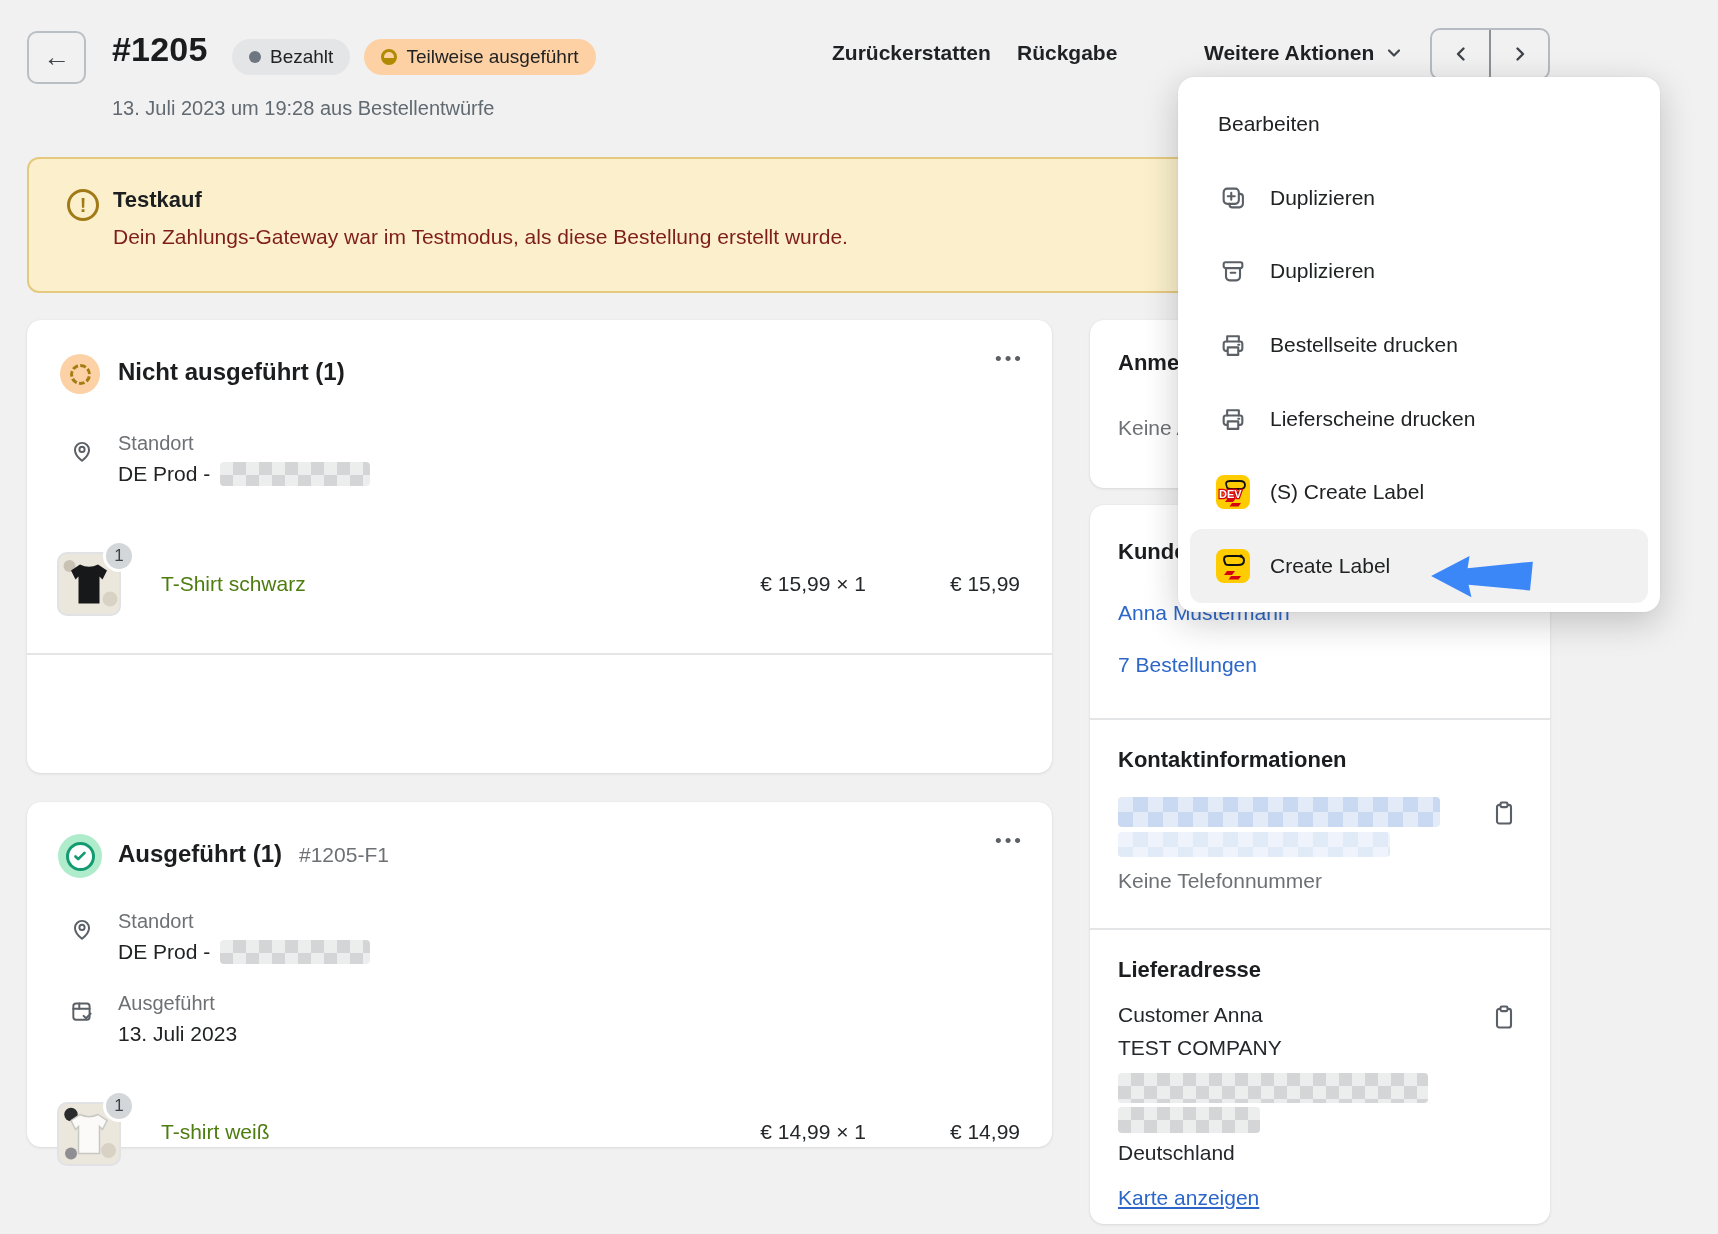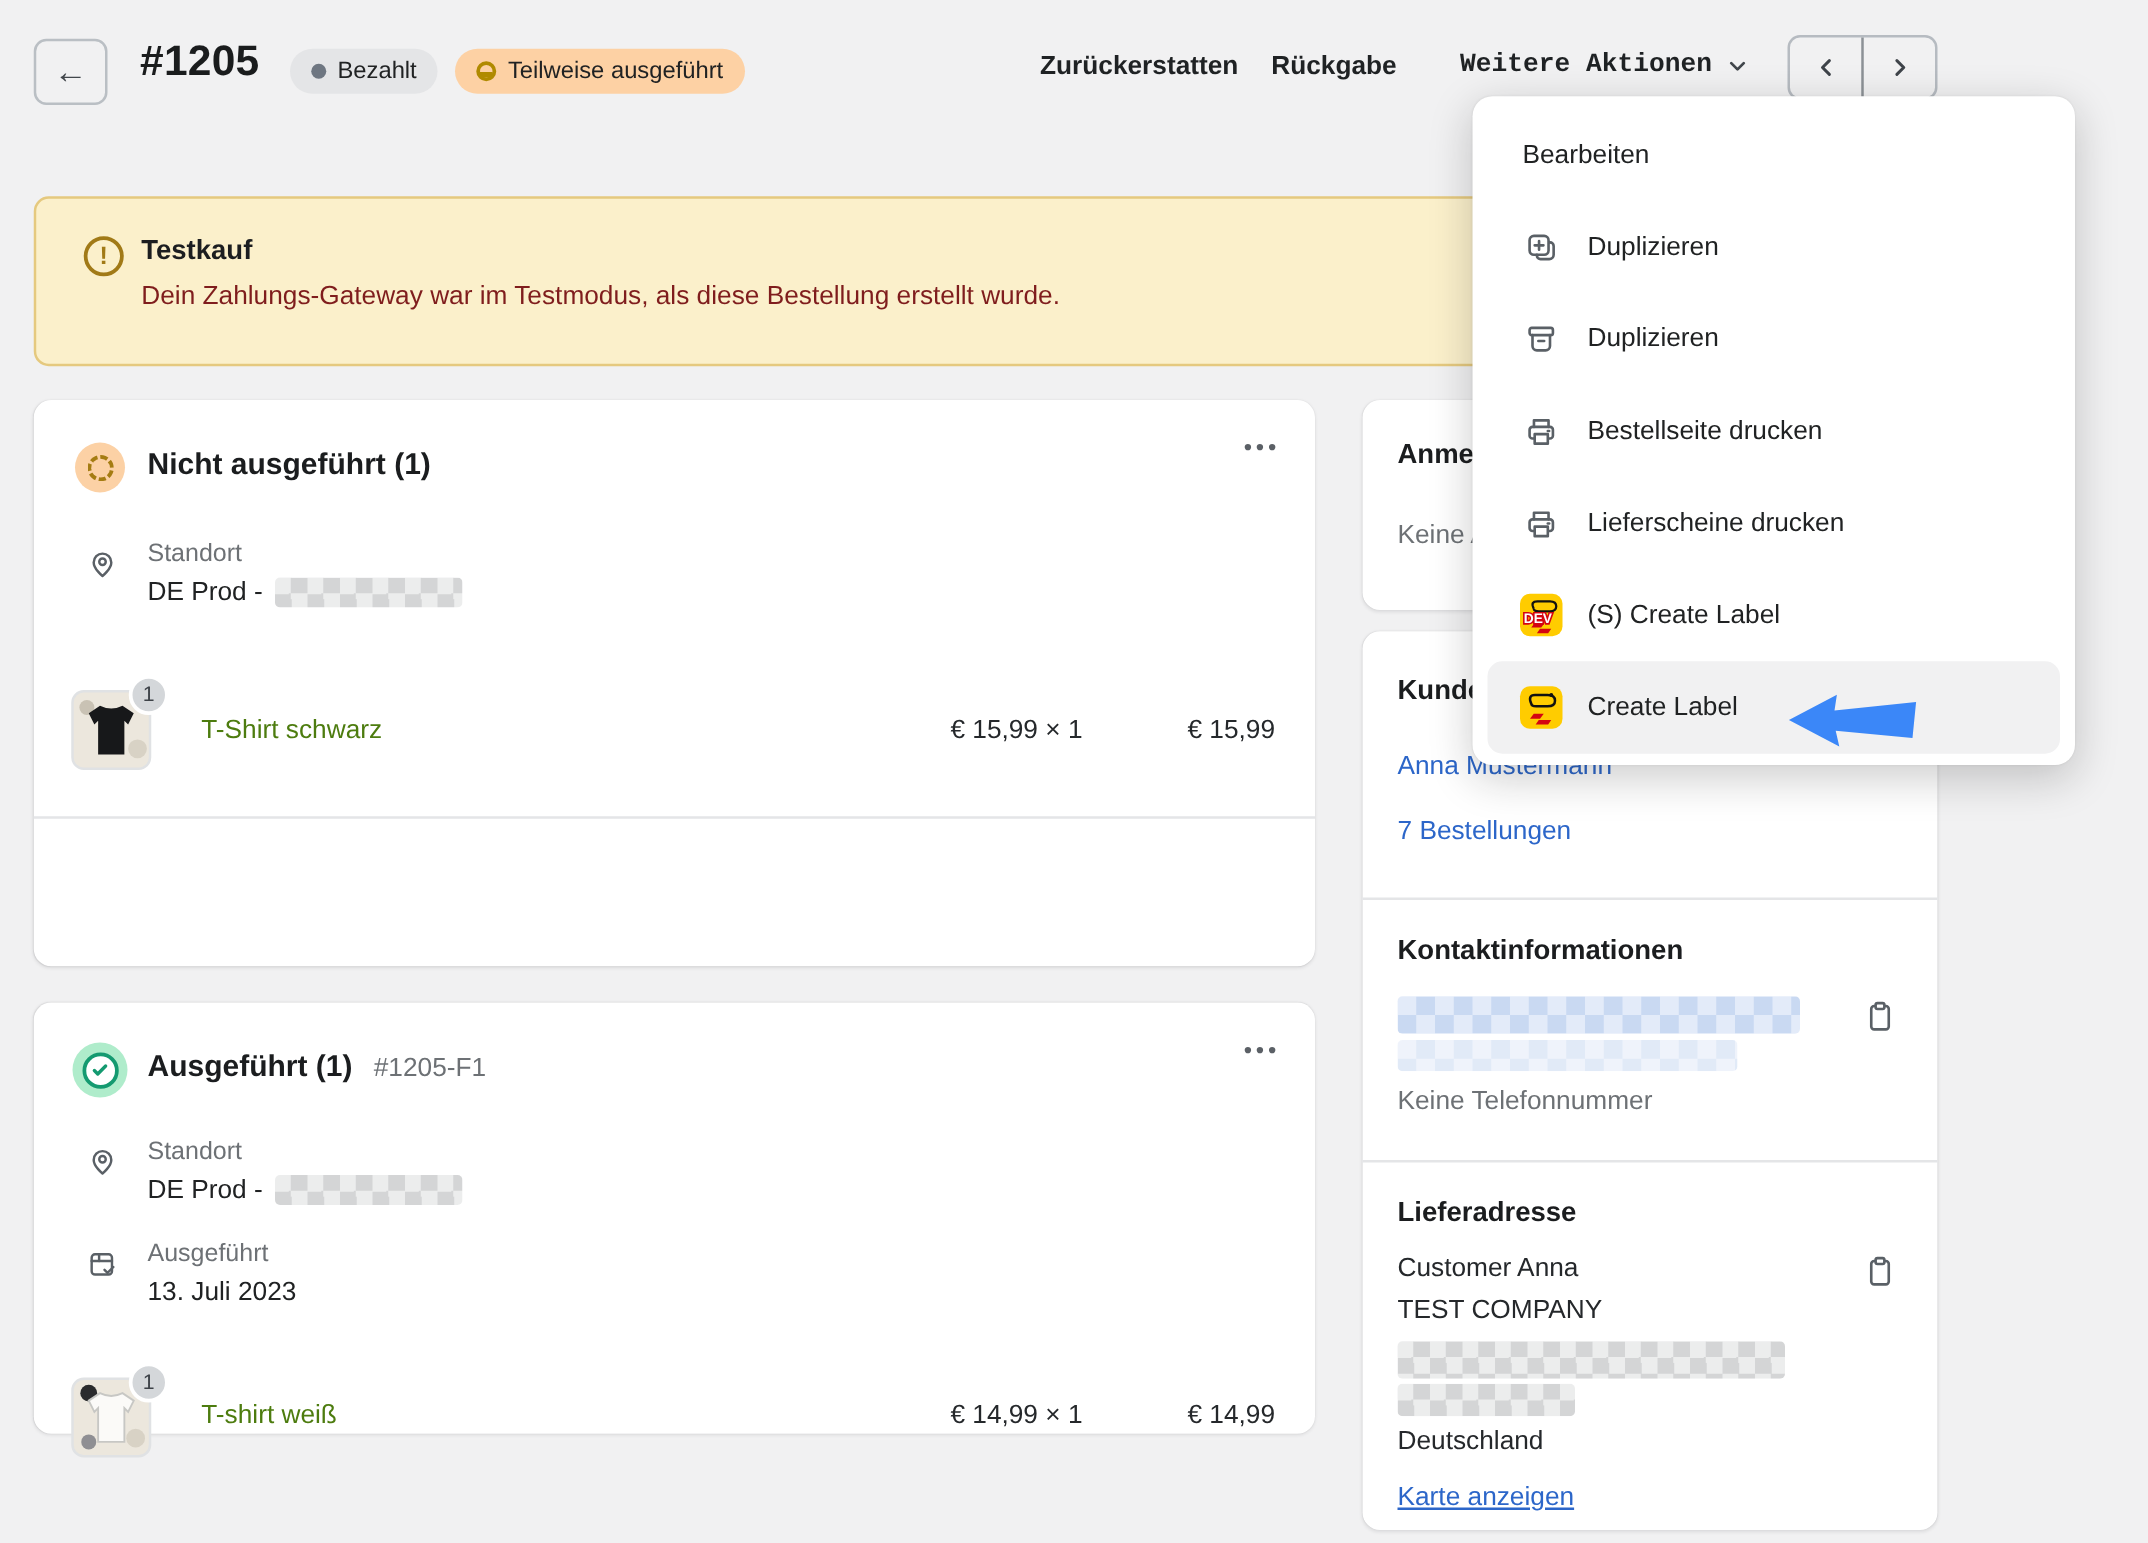--- a/index.html
+++ b/index.html
@@ -96,24 +96,25 @@
   <div class="abs badges">
     <div class="pill paid">
       <span class="dot"></span>
       <span>Bezahlt</span>
     </div>
     <div class="pill partial">
       <span class="ring"></span>
       <span>Teilweise ausgeführt</span>
     </div>
   </div>
+  <div class="abs subtitle">13. Juli 2023 um 19:28 aus Bestellentwürfe</div>
 
   <div class="abs hdr-action" style="left:832px;">Zurückerstatten</div>
   <div class="abs hdr-action" style="left:1017px;">Rückgabe</div>
-  <div class="abs hdr-action more-wrap" style="left:1168px;font-family:Liberation Mono, monospace;">
+  <div class="abs hdr-action more-wrap" style="left:1204px;">
     <span>Weitere Aktionen</span>
     <svg class="stroke" width="20" height="20" viewBox="0 0 20 20" style="stroke:#42474c;stroke-width:2.2">
         <path d="M5 7.5l5 5 5-5"></path>
       </svg>
   </div>
   <div class="abs pager">
     <div>
       <svg class="stroke" width="22" height="22" viewBox="0 0 22 22" style="stroke:#3f444a;stroke-width:2.4">
           <path d="M13.5 5.5L8 11l5.5 5.5"></path>
         </svg>

